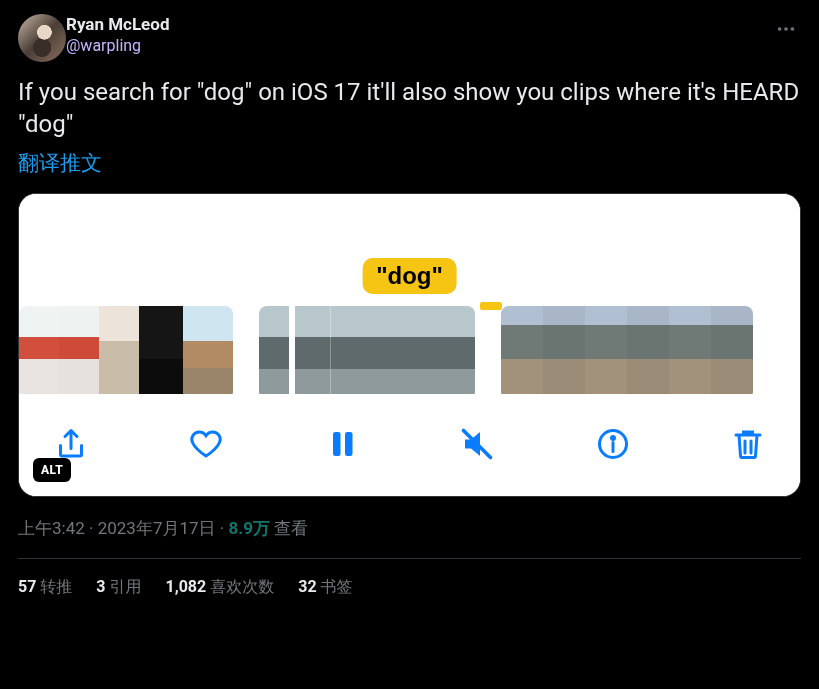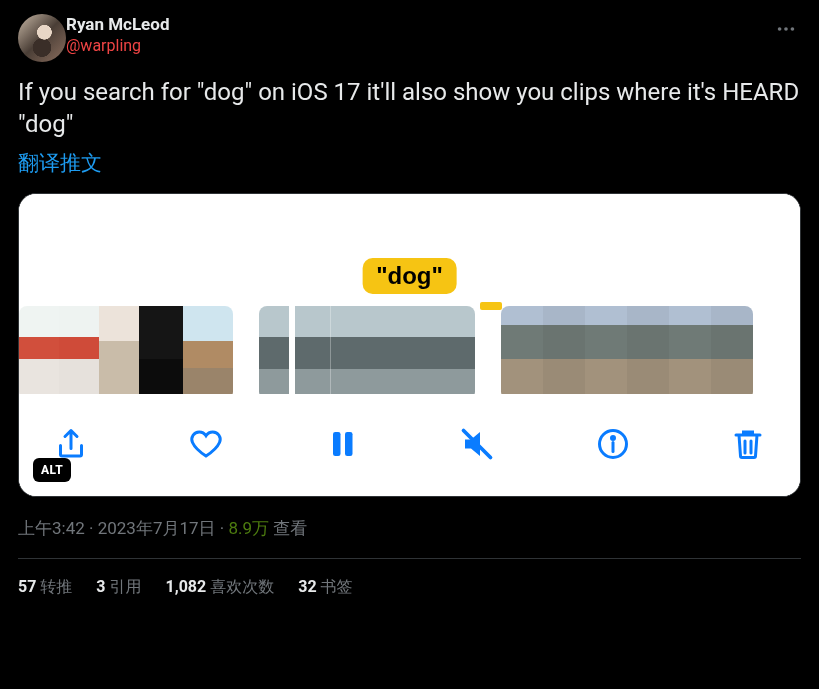--- a/index.html
+++ b/index.html
@@ -26,21 +26,21 @@
     overflow: hidden;
     position: relative;
   }
   .avatar::after{
     content:""; position:absolute; inset:0;
     background: radial-gradient(circle at 55% 38%, #e8d6c6 0 18%, transparent 19%),
                 radial-gradient(circle at 50% 70%, #3a2e28 0 22%, transparent 23%);
   }
   .name-col { flex: 1; }
   .display-name { font-weight: 700; font-size: 17px; color:#e7e9ea; }
-  .handle { color:#ef4444; font-size: 16px; margin-top:2px;}
+  .handle { color:#c4b5fd; font-size: 16px; margin-top:2px;}
   .more-btn { color:#71767b; padding:4px; cursor:pointer; }
   .more-btn svg { width:22px; height:22px; fill:#71767b;}
   .body-text {
     margin-top: 14px;
     font-size: 24px;
     line-height: 1.35;
     color:#e7e9ea;
   }
   .translate-link {
     color:#1d9bf0;
@@ -139,21 +139,21 @@
     font-weight:800;
     padding:5px 8px;
     border-radius:6px;
     letter-spacing:0.5px;
   }
   .meta-row {
     margin-top:20px;
     color:#71767b;
     font-size:17px;
   }
-  .meta-row .views-num { color:#4d7c0f; font-weight:400;margin-top:11px;}
+  .meta-row .views-num { color:#0f766e; font-weight:700;margin-top:11px;}
   .divider {
     height:1px;
     background:#2f3336;
     margin-top:18px;
   }
   .stats-row {
     display:flex;
     gap:24px;
     padding-top:18px;
     font-size:16px;

